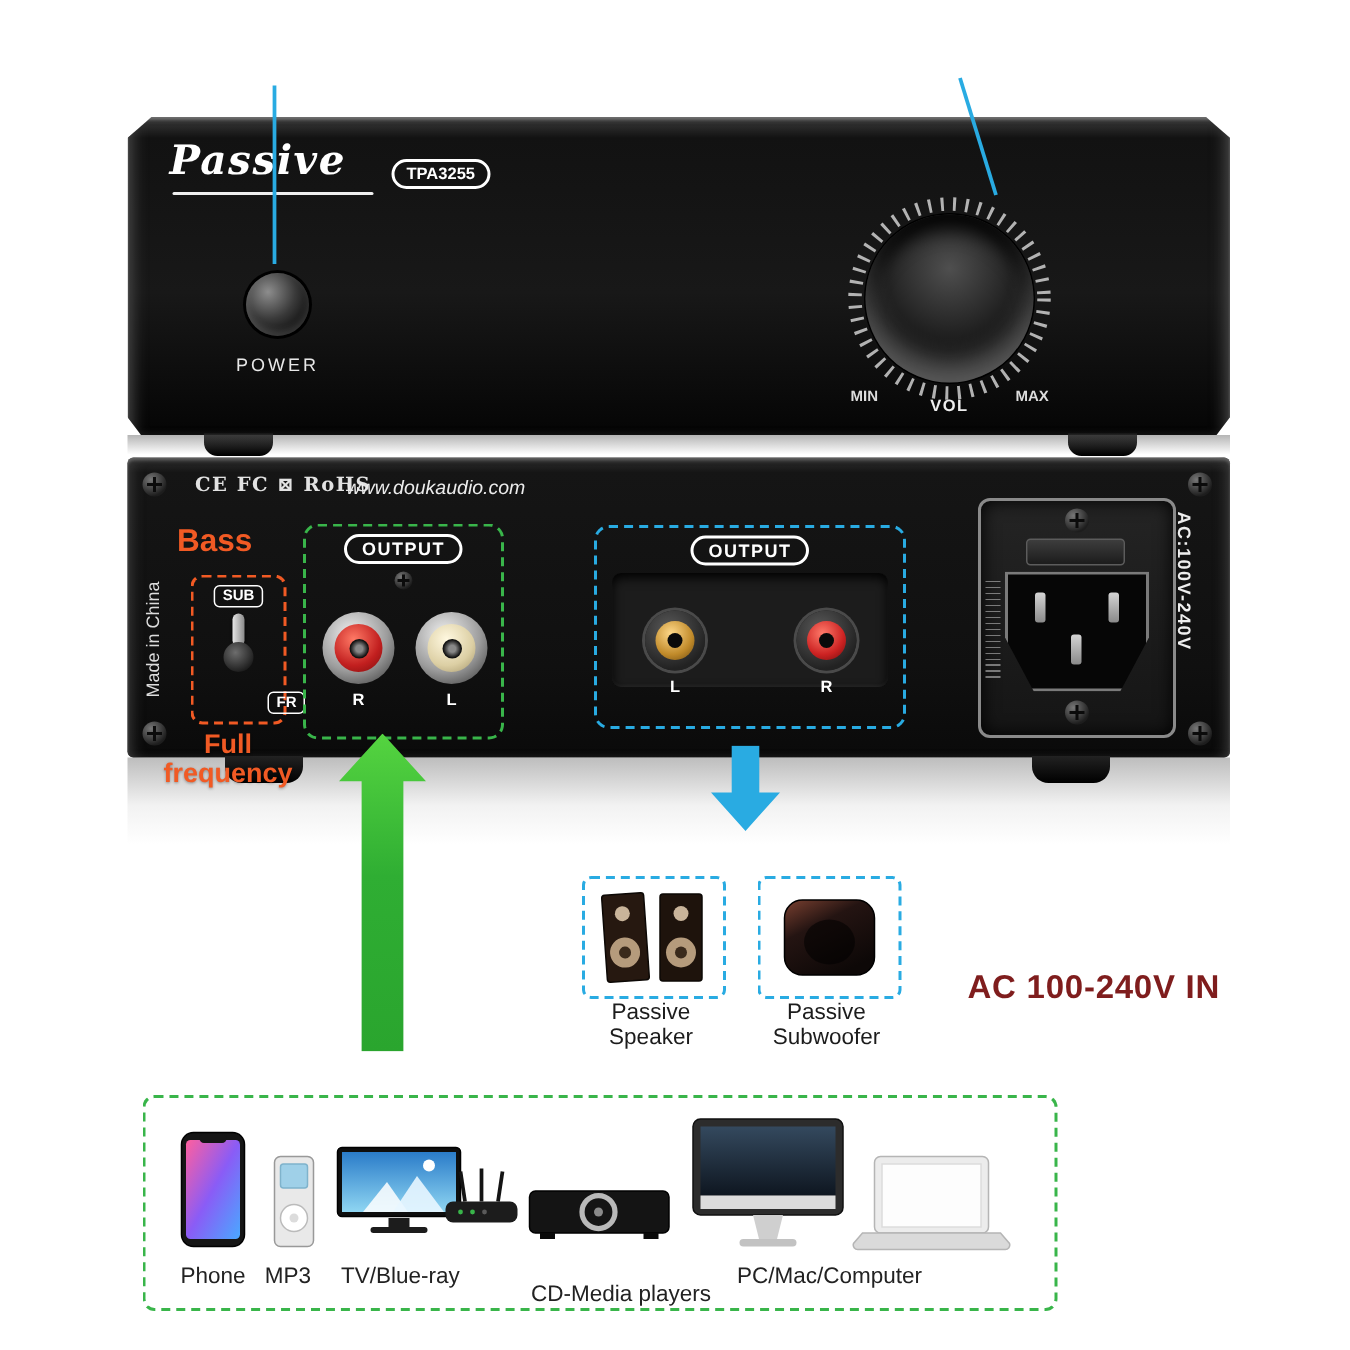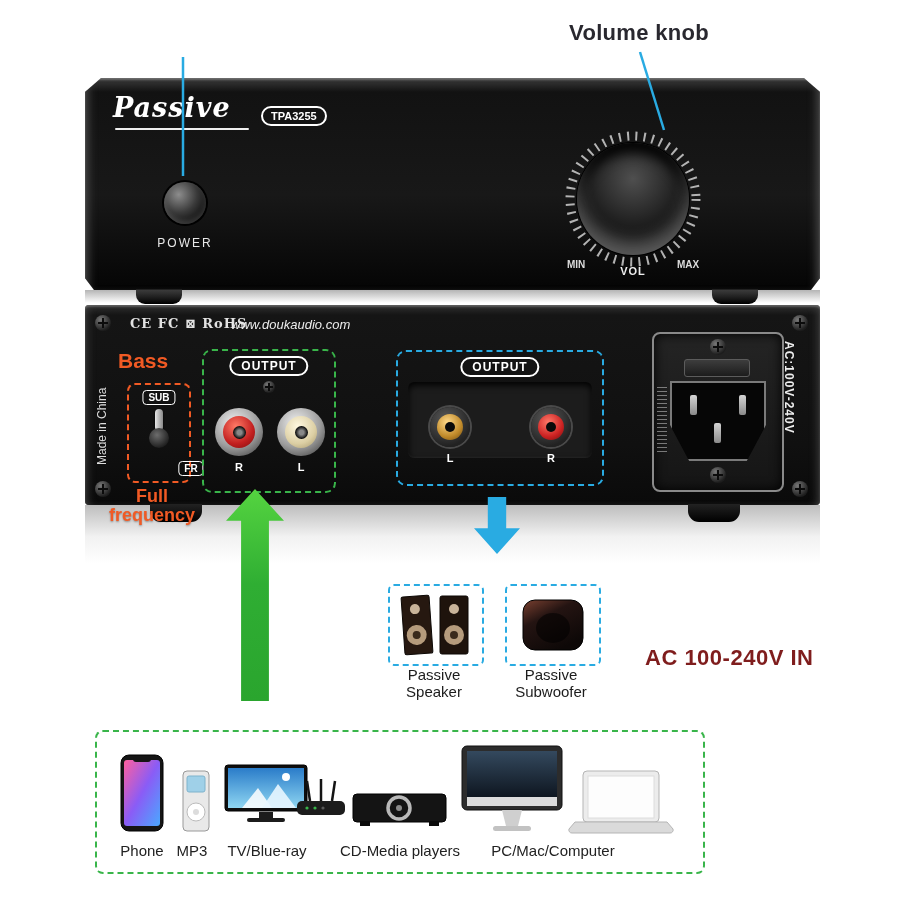--- a/index.html
+++ b/index.html
@@ -118,32 +118,31 @@
   .spk-box.b1{left:388px;top:584px;} .spk-box.b2{left:505px;top:584px;}
   .spk-caption{text-align:center;font-size:15px;color:#1c1c1c;line-height:17px;white-space:pre-line;}
   .spk-caption.c1{left:388px;top:666px;width:92px;} .spk-caption.c2{left:505px;top:666px;width:92px;}
   .ac-in{left:645px;top:645px;font-size:22px;font-weight:bold;color:#7f1d1d;letter-spacing:.5px;}
   .rca-input{left:190px;top:695px;width:132px;text-align:center;color:#39b54a;font-size:23px;font-weight:bold;}
 
   
   .devices-box{left:95px;top:730px;width:606px;height:140px;border:2px dashed #39b54a;border-radius:8px;}
   .dev-label{top:110px;font-size:15px;color:#222;text-align:center;}
   .dl1{left:10px;width:70px;} .dl2{left:70px;width:50px;} .dl3{left:120px;width:100px;}
-  .dl4{left:238px;width:130px;} .dl5{left:376px;width:160px;}
+  .dl4{left:252px;width:130px;margin-top:12px;} .dl5{left:376px;width:160px;}
   .di-phone{left:23px;top:22px;} .di-mp3{left:85px;top:38px;} .di-tv{left:127px;top:32px;}
   .di-router{left:198px;top:45px;} .di-cd{left:255px;top:58px;} .di-imac{left:363px;top:12px;} .di-laptop{left:471px;top:38px;}
 
   .lines-overlay{left:0;top:0;width:900px;height:900px;pointer-events:none;z-index:6;}
 </style>
 </head>
 <body>
 
 <div class="canvas">
 
-  <div class="abs callout volume-knob-label">Volume knob</div>
 
   <svg class="abs lines-overlay">
     <line x1="183" y1="57" x2="183" y2="176" stroke="#29abe2" stroke-width="2.5"></line>
     <line x1="640" y1="52" x2="664" y2="130" stroke="#29abe2" stroke-width="2.5"></line>
   </svg>
 
   <div class="abs panel-front">
     <div class="abs logo">Passive</div>
     <div class="abs logo-underline"></div>
     <div class="abs model-badge">TPA3255</div>

